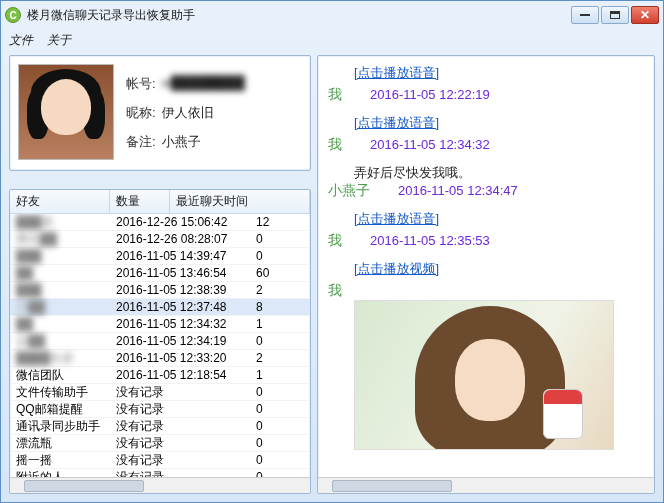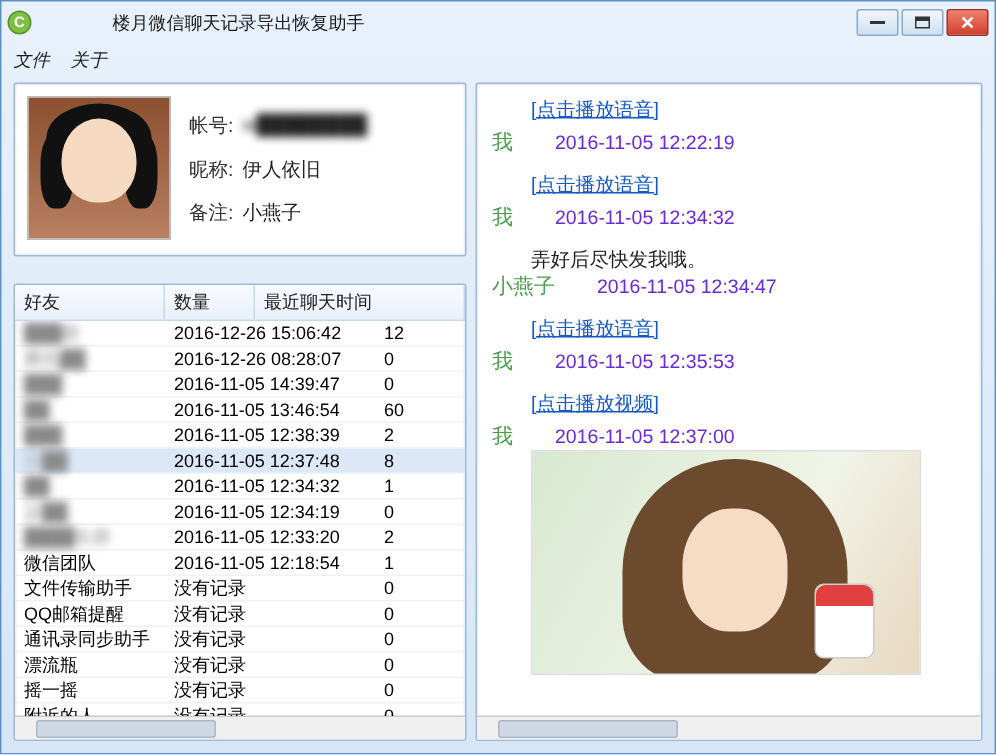--- a/index.html
+++ b/index.html
@@ -1,20 +1,20 @@
 <!DOCTYPE html>
 <html><head>
 <meta charset="utf-8">
 <style>
 * { box-sizing: border-box; margin: 0; padding: 0; }
 body { font-family: "Microsoft YaHei", SimSun, Arial, sans-serif; font-size: 12px; background: #fff; overflow: hidden; }
 .window { width: 664px; height: 503px; border: 1px solid #5a8fc8; background: linear-gradient(#e8f1fb,#d6e6f7); display: flex; flex-direction: column; }
 .titlebar { height: 28px; display: flex; align-items: center; padding: 0 4px; }
 .titlebar .icon { width: 16px; height: 16px; border-radius: 50%; background: #7cc043; border: 1px solid #5a9030; margin-right: 6px; display: flex; align-items: center; justify-content: center; color: #fff; font-size: 10px; font-weight: bold; }
-.titlebar .title { flex: 1; color: #1a1a1a; font-size: 12px; margin-left: 48px; }
+.titlebar .title { flex: 1; color: #1a1a1a; font-size: 12px; }
 .winbtns { display: flex; gap: 2px; }
 .winbtn { width: 28px; height: 18px; border: 1px solid #8aa8c8; background: linear-gradient(#f0f6fc,#cde0f2); border-radius: 2px; display: flex; align-items: center; justify-content: center; cursor: pointer; }
 .winbtn.close { background: linear-gradient(#f08070,#d04030); border-color: #a03020; color: #fff; }
 .winbtn.close .x { font-size: 12px; font-weight: bold; }
 .winbtn .m { width: 10px; height: 2px; background: #333; }
 .winbtn .r { width: 10px; height: 8px; border: 1px solid #333; border-top-width: 3px; }
 .menubar { height: 22px; display: flex; align-items: center; padding: 0 8px; gap: 14px; color: #1a1a1a; }
 .menubar span { cursor: default; font-style: italic; }
 .content { flex: 1; margin: 4px 8px 8px 8px; display: flex; gap: 6px; min-height: 0; }
 .leftpane { width: 302px; display: flex; flex-direction: column; gap: 18px; min-height: 0; }
@@ -227,21 +227,20 @@
                 <span class="sender">小燕子</span>
                 <span class="ts">2016-11-05 12:34:47</span>
               </div>
             </div>
             <div class="msg"><div class="voicelink vlink-solo">[点击播放语音]</div><div class="sender-line">
                 <span class="sender">我</span>
                 <span class="ts">2016-11-05 12:35:53</span>
               </div></div>
             <div class="msg"><div class="voicelink vlink-solo">[点击播放视频]</div><div class="sender-line">
                 <span class="sender">我</span>
-                <span class="ts">2016-11-05 12:37:00</span>
               </div><div class="chatimg">
                 <div class="bg"></div>
                 <div class="hair2"></div>
                 <div class="face2"></div>
                 <div class="cup"></div>
               </div></div>
           </div>
         <div class="hscroll">
             <div class="thumb"></div>
           </div>

